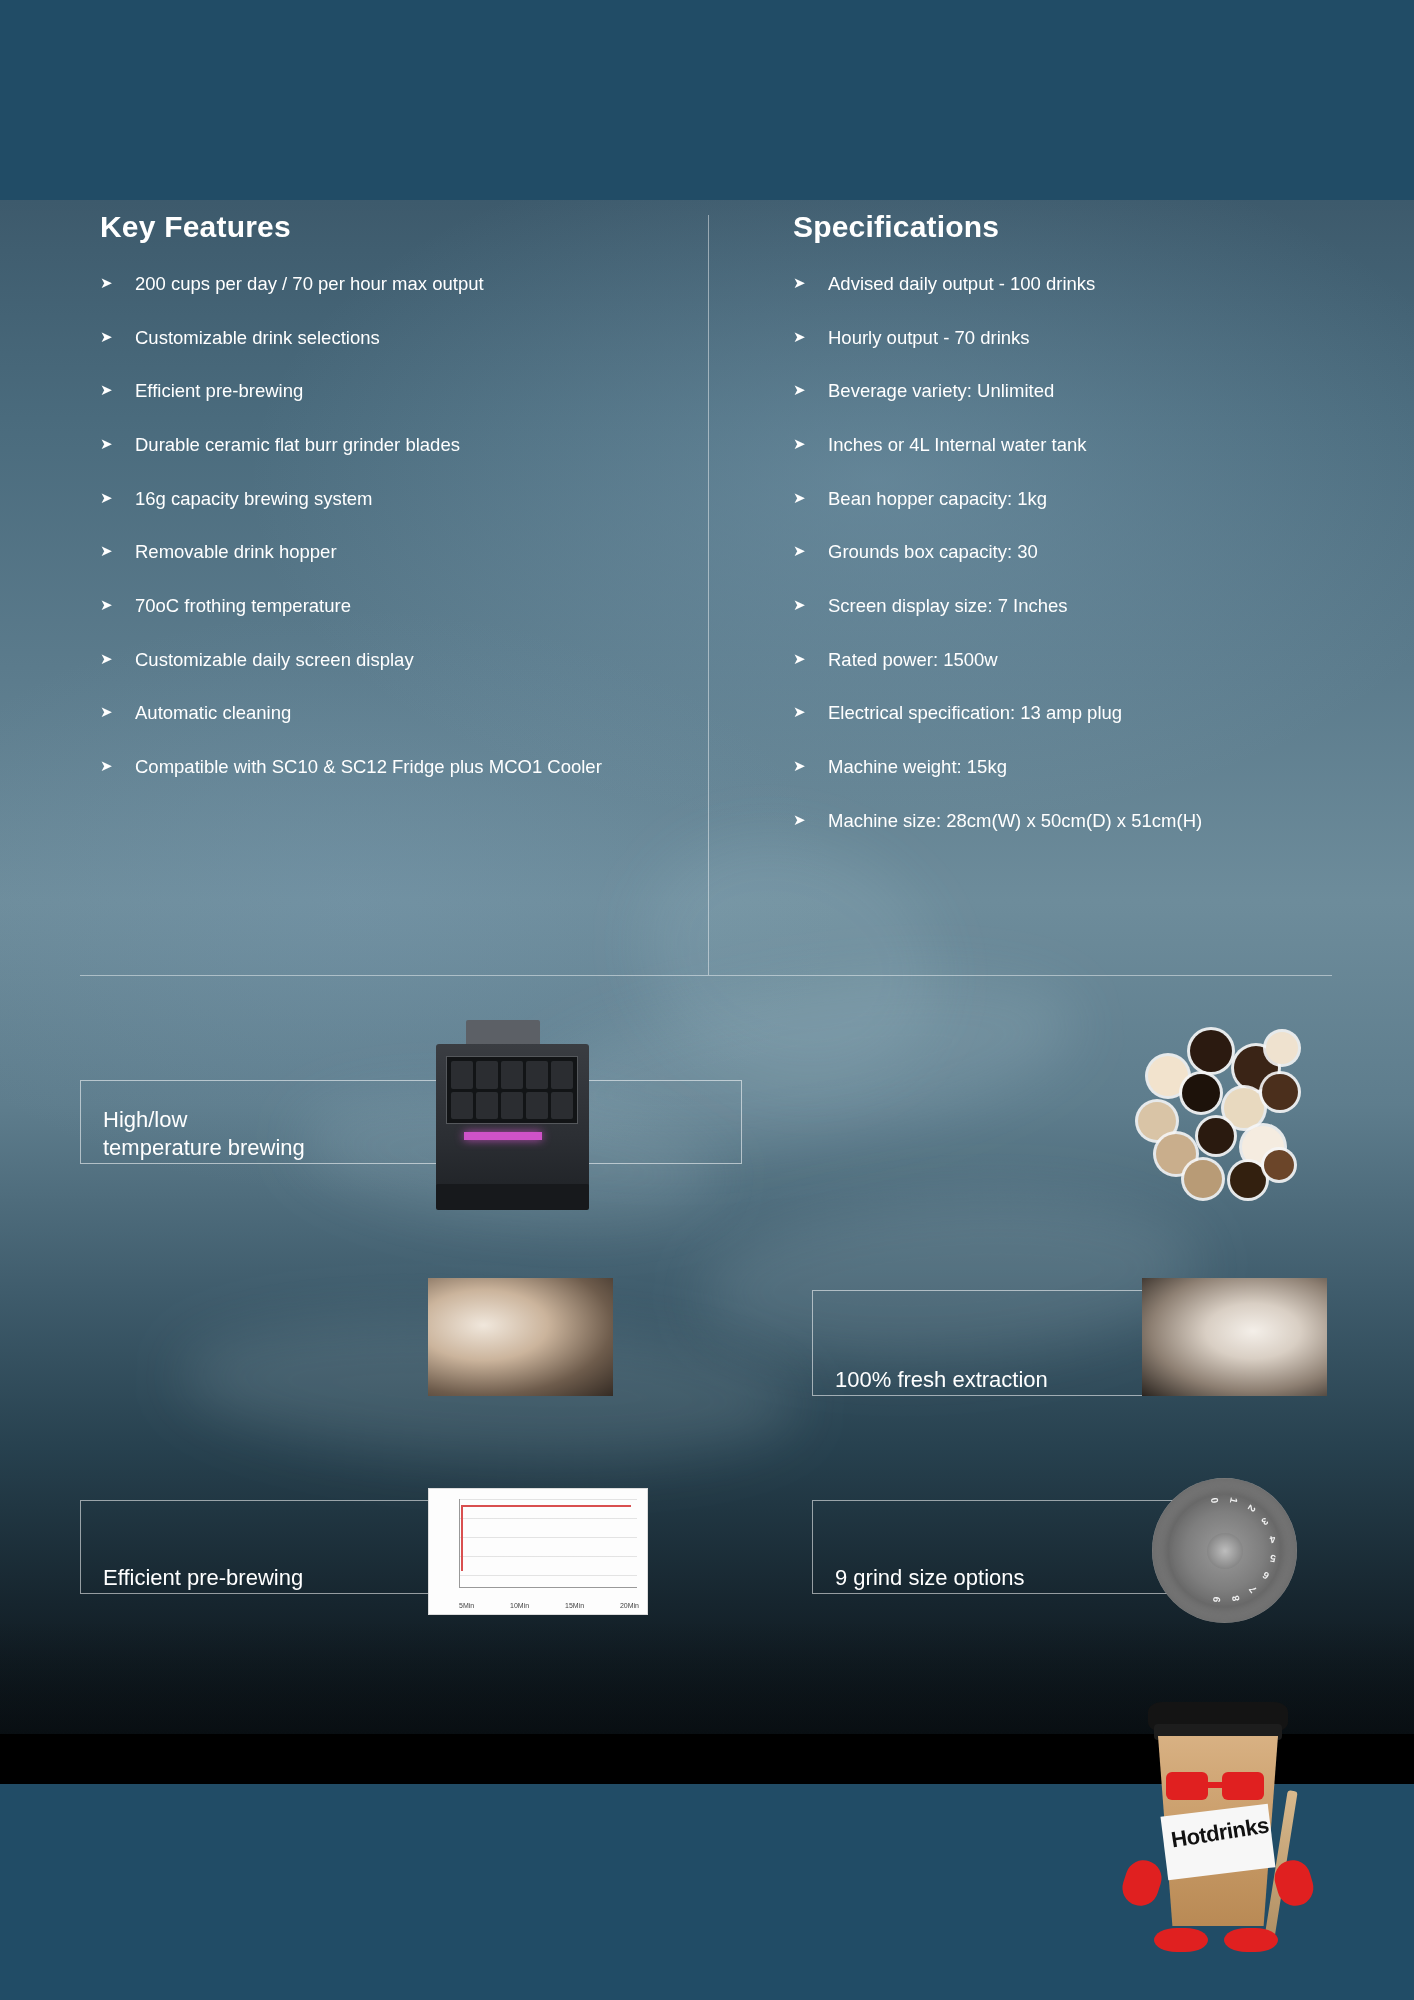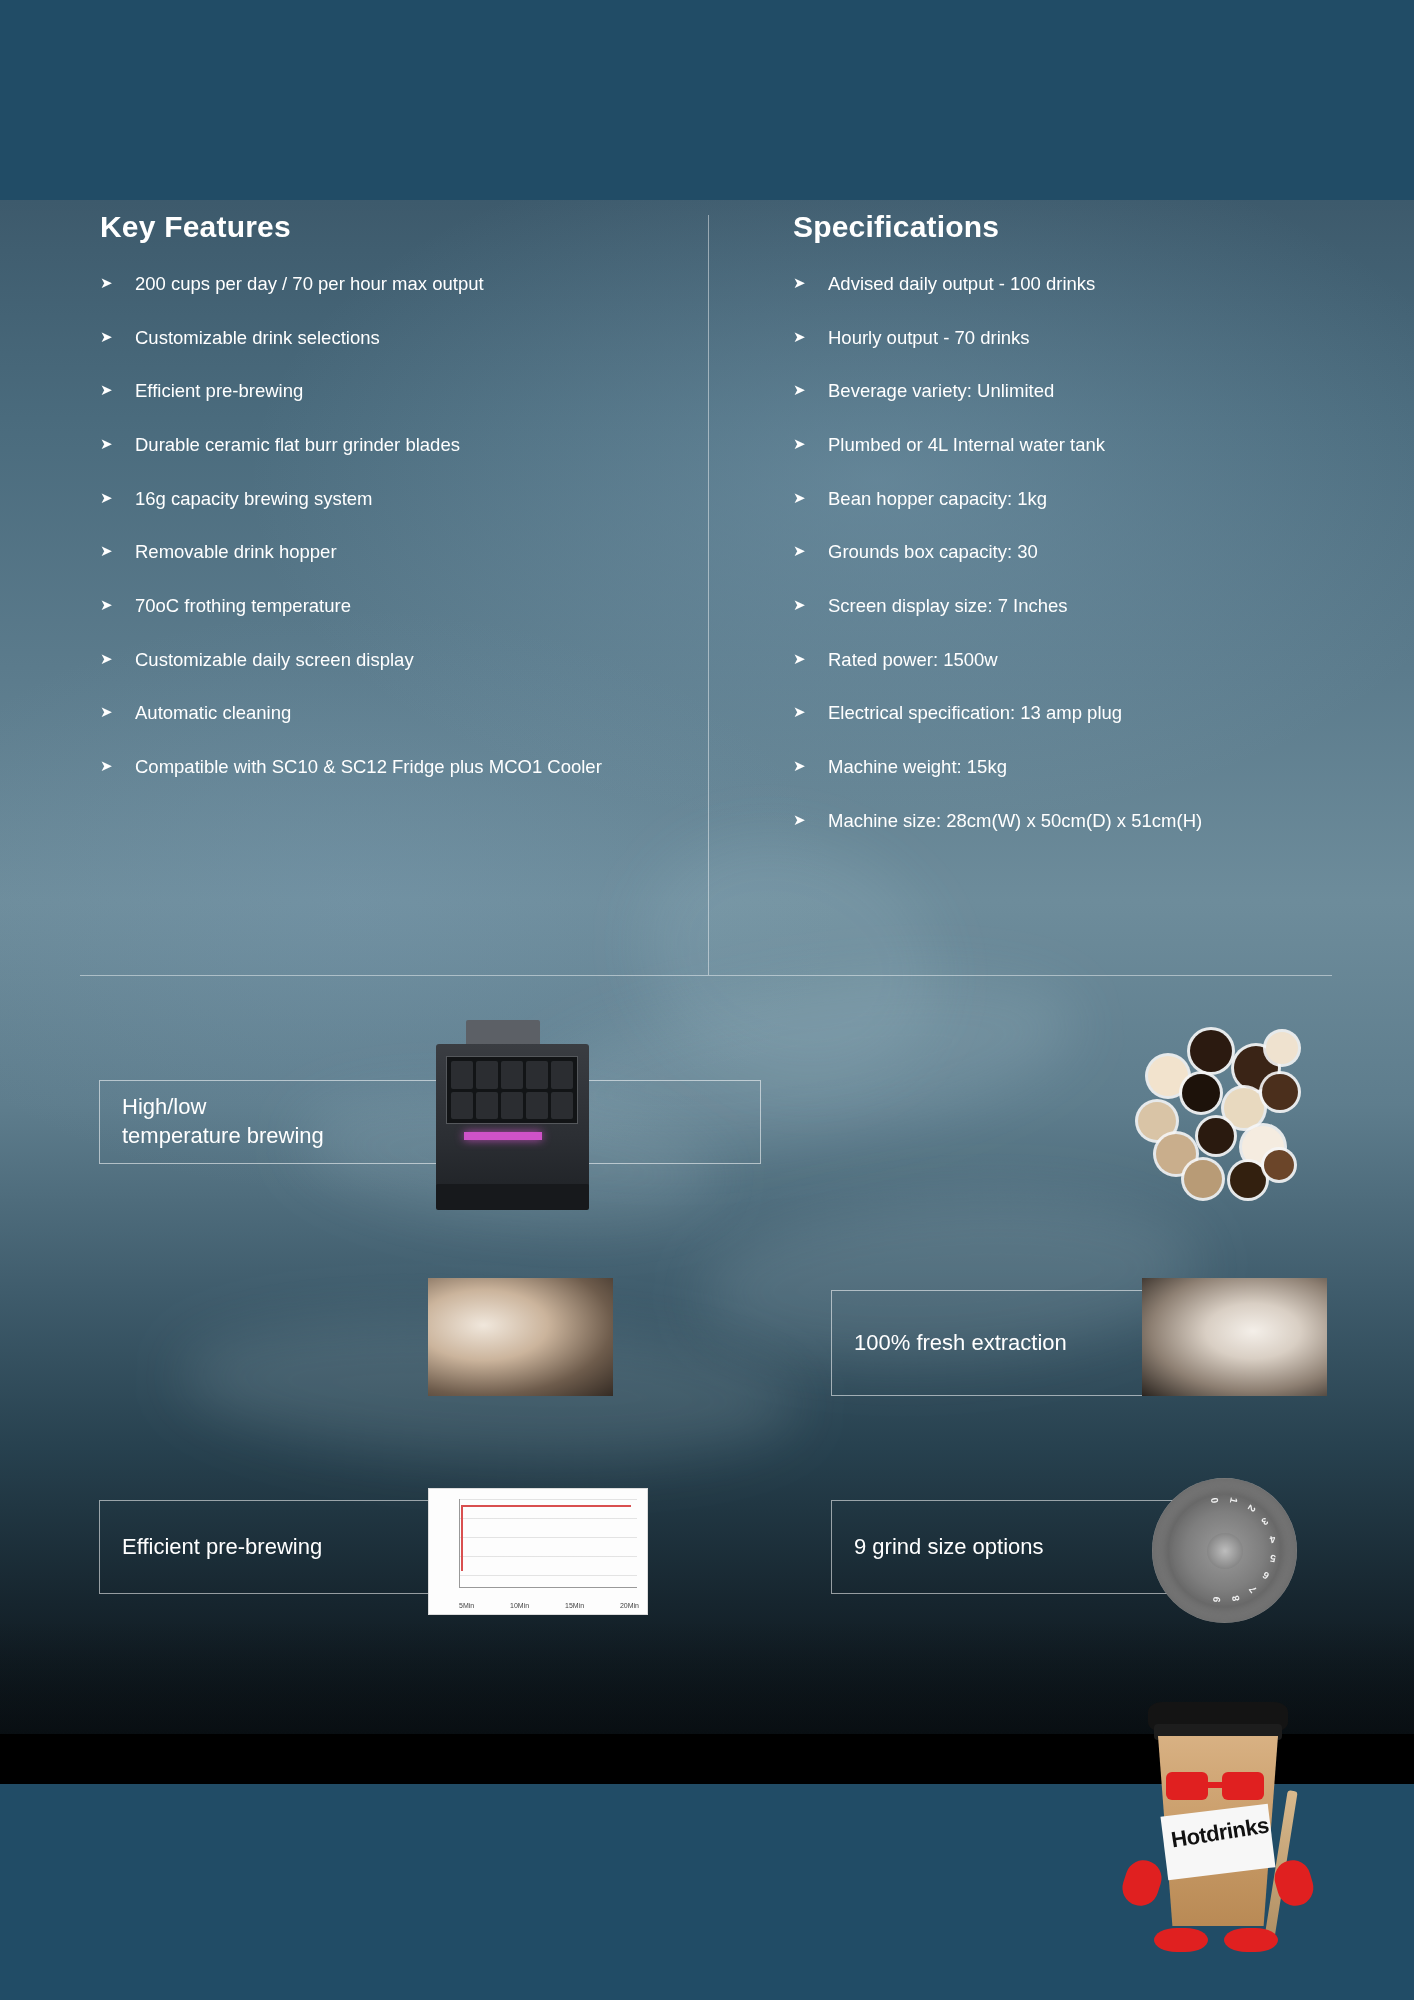--- a/index.html
+++ b/index.html
@@ -147,22 +147,21 @@
     font-size: 15px;
     color: #ffffff;
   }
 
   
   .tile {
     position: absolute;
     border: 1px solid rgba(255,255,255,0.55);
     box-sizing: border-box;
     display: flex;
-    align-items: center;
-    margin-left: 19px;
+    align-items: flex-end;
   }
   .tile .tile-label {
     font-size: 22px;
     line-height: 1.3;
     padding-left: 22px;
     color: #ffffff;
     white-space: pre-line;
   }
 
   .tile-a { left: 80px;  top: 1080px; width: 662px; height: 84px; }
@@ -415,21 +414,21 @@
         <li><span class="arrow">➤</span><span>Compatible with SC10 &amp; SC12 Fridge plus MCO1 Cooler</span></li>
       </ul>
     </div>
 
     <div class="col col-right">
       <h2 class="col-title">Specifications</h2>
       <ul class="feature-list">
         <li><span class="arrow">➤</span><span>Advised daily output - 100 drinks</span></li>
         <li><span class="arrow">➤</span><span>Hourly output - 70 drinks</span></li>
         <li><span class="arrow">➤</span><span>Beverage variety: Unlimited</span></li>
-        <li><span class="arrow">➤</span><span>Plumbed or 4L Internal water tank</span></li>
+        <li><span class="arrow">➤</span><span>Inches or 4L Internal water tank</span></li>
         <li><span class="arrow">➤</span><span>Bean hopper capacity: 1kg</span></li>
         <li><span class="arrow">➤</span><span>Grounds box capacity: 30</span></li>
         <li><span class="arrow">➤</span><span>Screen display size: 7 Inches</span></li>
         <li><span class="arrow">➤</span><span>Rated power: 1500w</span></li>
         <li><span class="arrow">➤</span><span>Electrical specification: 13 amp plug</span></li>
         <li><span class="arrow">➤</span><span>Machine weight: 15kg</span></li>
         <li><span class="arrow">➤</span><span>Machine size: 28cm(W) x 50cm(D) x 51cm(H)</span></li>
       </ul>
     </div>
   </div>

